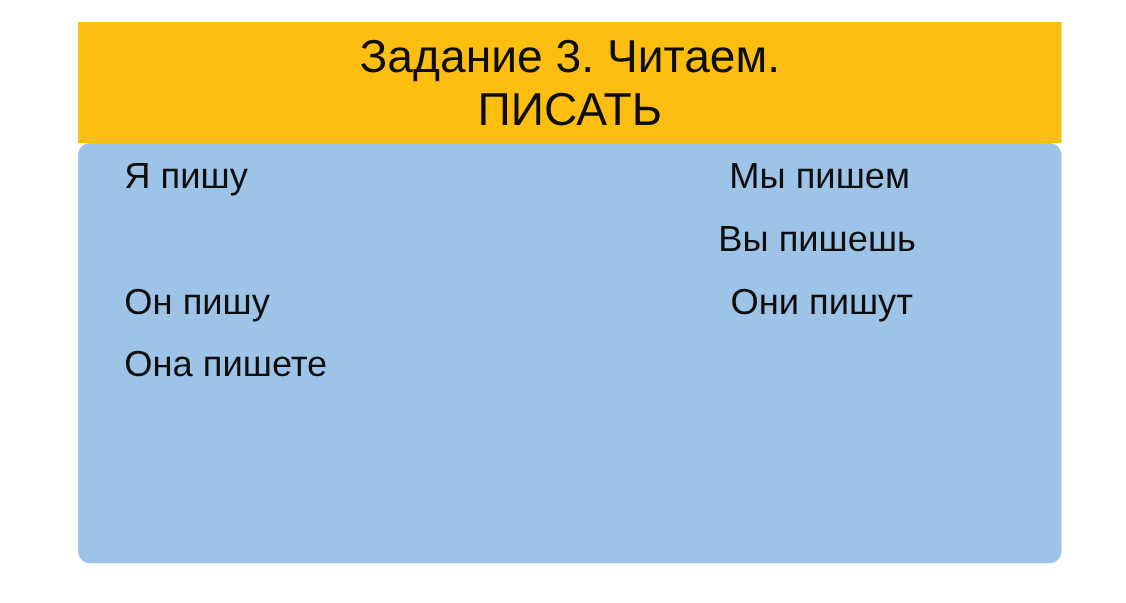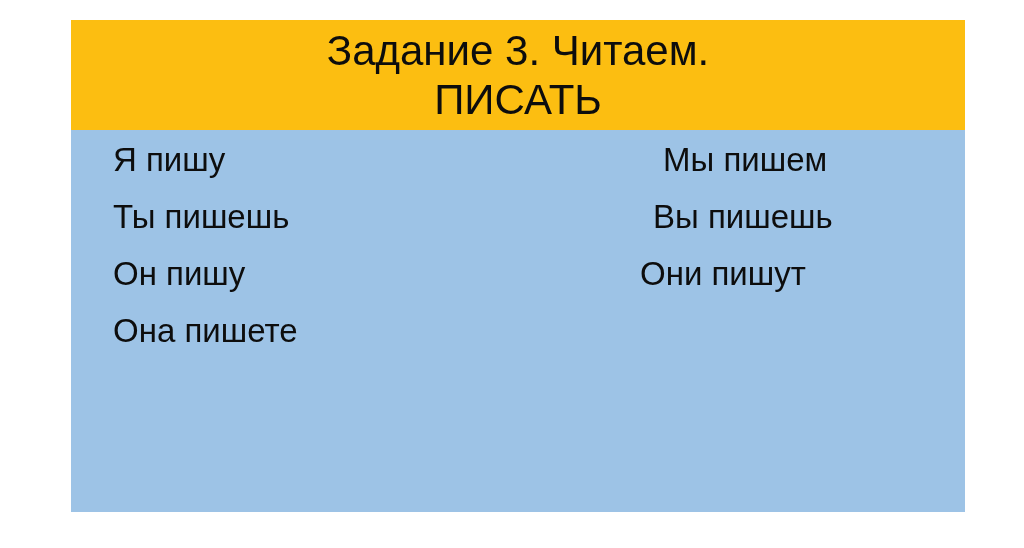--- a/index.html
+++ b/index.html
@@ -38,20 +38,21 @@
     line-height: 49px;
     font-weight: 400;
     letter-spacing: 0px;
     white-space: nowrap;
   }
   .slide-body {
     position: relative;
     width: 100%; height: 382px;
     background: var(--body-bg);
     padding-top: 1px;
+    border-radius: 11px;
   }
   .row {
     position: relative;
     height: 57px;
     display: flex;
     align-items: center;
   }
   .cell {
     color: var(--text);
     font-size: 33px;
@@ -59,40 +60,39 @@
     white-space: nowrap;
   }
   .cell-left { margin-left: 42px; }
   .cell-right {
     position: absolute;
     left: 592px;
     top: 50%;
     transform: translateY(-50%);
   }
   .row:nth-child(2) .cell-right { left: 582px; }
-  .row:nth-child(3) .cell-right { left: 569px; }
+  .row:nth-child(3) .cell-right { left: 593px; }
 </style>
 </head>
 <body>
 
 <div class="canvas">
   <div class="slide">
 
     <div class="slide-header">
       <div class="title-line">Задание 3. Читаем.</div>
       <div class="title-line">ПИСАТЬ</div>
     </div>
 
     <div class="slide-body">
       <div class="row">
         <span class="cell cell-left">Я пишу</span>
         <span class="cell cell-right">Мы пишем</span>
       </div>
       <div class="row">
-        <span class="cell cell-left">Ты пишешь</span>
         <span class="cell cell-right">Вы пишешь</span>
       </div>
       <div class="row">
         <span class="cell cell-left">Он пишу</span>
         <span class="cell cell-right">Они пишут</span>
       </div>
       <div class="row">
         <span class="cell cell-left">Она пишете</span>
         <span class="cell cell-right"></span>
       </div>

